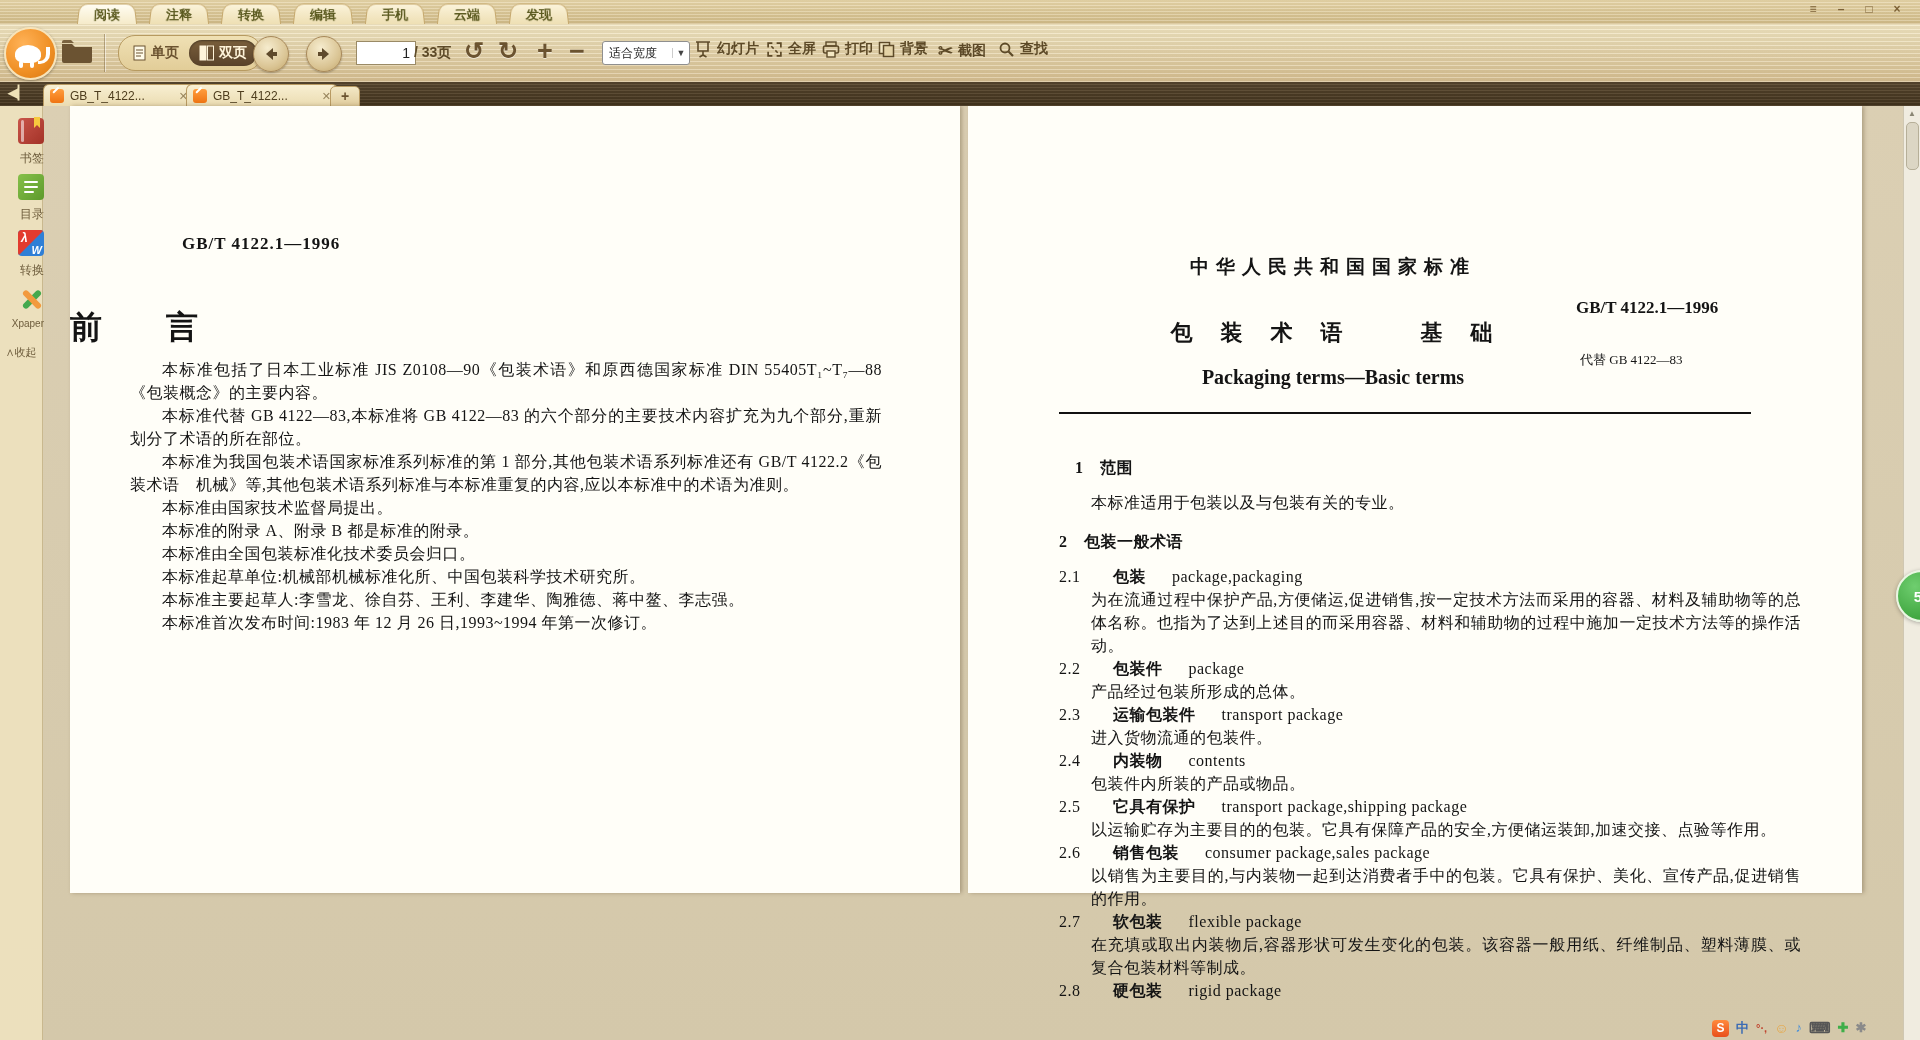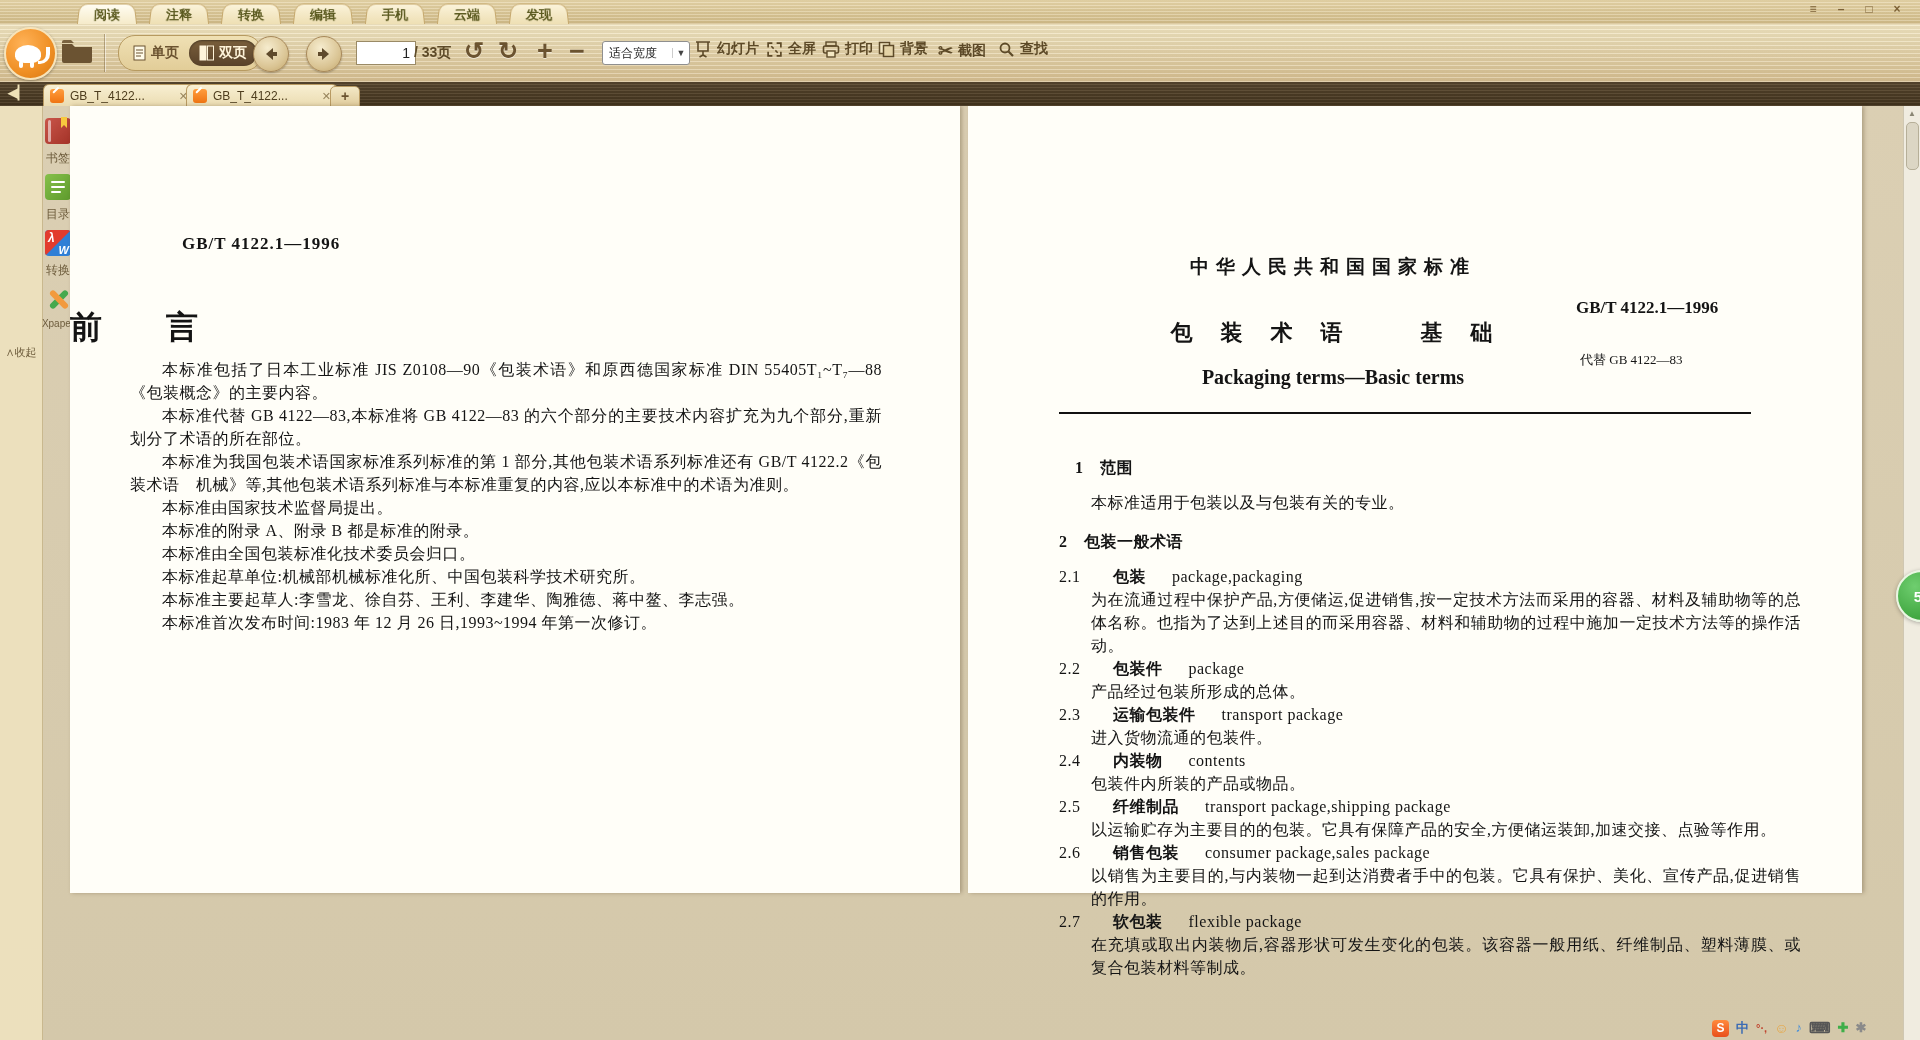--- a/index.html
+++ b/index.html
@@ -70,21 +70,21 @@
   .doc-tab .tlabel{flex:1;font-size:12px;color:#4e3d1e;white-space:nowrap;overflow:hidden;}
   .doc-tab .tclose{font-size:11px;color:#97845c;cursor:pointer;}
   .newtab-btn{position:absolute;left:330px;top:4px;width:28px;height:19px;background:linear-gradient(#f3e8c6,#e0cc9c);
     border:1px solid #b89a62;border-radius:5px 5px 0 0;color:#6b5330;font-size:14px;font-weight:bold;
     text-align:center;line-height:18px;cursor:pointer;}
 
   
   .main{position:absolute;left:0;top:106px;width:1920px;height:934px;
     background:linear-gradient(#dbcfb3,#d4c8aa);}
   .sidebar{position:absolute;left:0;top:0;width:42px;height:934px;background:#ece0bd;border-right:1px solid #c9b88e;}
-  .sb-item{position:absolute;left:0;width:44px;text-align:center;cursor:pointer;margin-left:36px;}
+  .sb-item{position:absolute;left:0;width:44px;text-align:right;cursor:pointer;}
   .sb-label{display:block;font-size:12px;color:#6d5c3c;margin-top:2px;}
   .sb-label.small{font-size:10px;}
   .sb-icon{display:inline-block;width:26px;height:26px;position:relative;}
   .icon-book{background:linear-gradient(135deg,#c9554a,#a33227);border-radius:4px;}
   .icon-book:before{content:"";position:absolute;left:3px;top:2px;bottom:2px;width:3px;background:rgba(255,255,255,.55);border-radius:2px;}
   .icon-book:after{content:"";position:absolute;right:4px;top:-1px;width:6px;height:11px;background:#f7c93e;
     clip-path:polygon(0 0,100% 0,100% 100%,50% 72%,0 100%);}
   .icon-toc{background:linear-gradient(135deg,#86c04a,#5d9a2c);border-radius:4px;}
   .icon-toc i{position:absolute;left:6px;height:2px;background:#fff;border-radius:1px;}
   .icon-conv{border-radius:4px;overflow:hidden;background:#2f7fd6;}
@@ -360,40 +360,48 @@
           <div class="term-head">
               <span class="term-num">2.4</span>
               <span class="term-zh">内装物</span>
               <span class="term-en">contents</span>
             </div>
           <div class="term-def">包装件内所装的产品或物品。</div>
         </div>
         <div class="term">
           <div class="term-head">
               <span class="term-num">2.5</span>
-              <span class="term-zh">纤维制品</span>
+              <span class="term-zh">它具有保护</span>
               <span class="term-en">transport package,shipping package</span>
             </div>
           <div class="term-def">以运输贮存为主要目的的包装。它具有保障产品的安全,方便储运装卸,加速交接、点验等作用。</div>
         </div>
         <div class="term">
           <div class="term-head">
               <span class="term-num">2.6</span>
               <span class="term-zh">销售包装</span>
               <span class="term-en">consumer package,sales package</span>
             </div>
           <div class="term-def">以销售为主要目的,与内装物一起到达消费者手中的包装。它具有保护、美化、宣传产品,促进销售的作用。</div>
         </div>
         <div class="term">
           <div class="term-head">
               <span class="term-num">2.7</span>
               <span class="term-zh">软包装</span>
               <span class="term-en">flexible package</span>
             </div>
           <div class="term-def">在充填或取出内装物后,容器形状可发生变化的包装。该容器一般用纸、纤维制品、塑料薄膜、或复合包装材料等制成。</div>
+        </div>
+        <div class="term">
+          <div class="term-head">
+              <span class="term-num">2.8</span>
+              <span class="term-zh">硬包装</span>
+              <span class="term-en">rigid package</span>
+            </div>
+          <div class="term-def"></div>
         </div>
       </div>
     </div>
   </div>
 
   <div class="scrollbar">
     <div class="sb-up">▲</div>
     <div class="sb-thumb"></div>
   </div>
 

